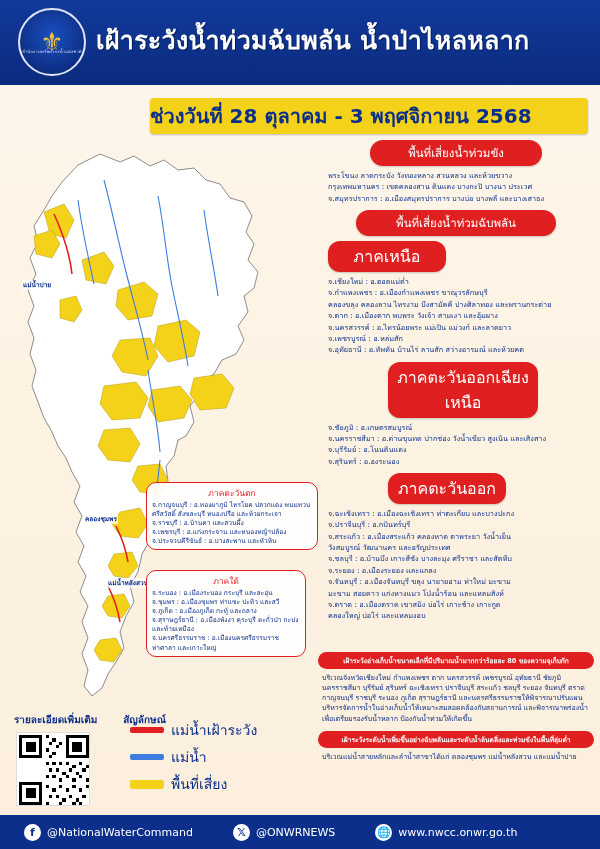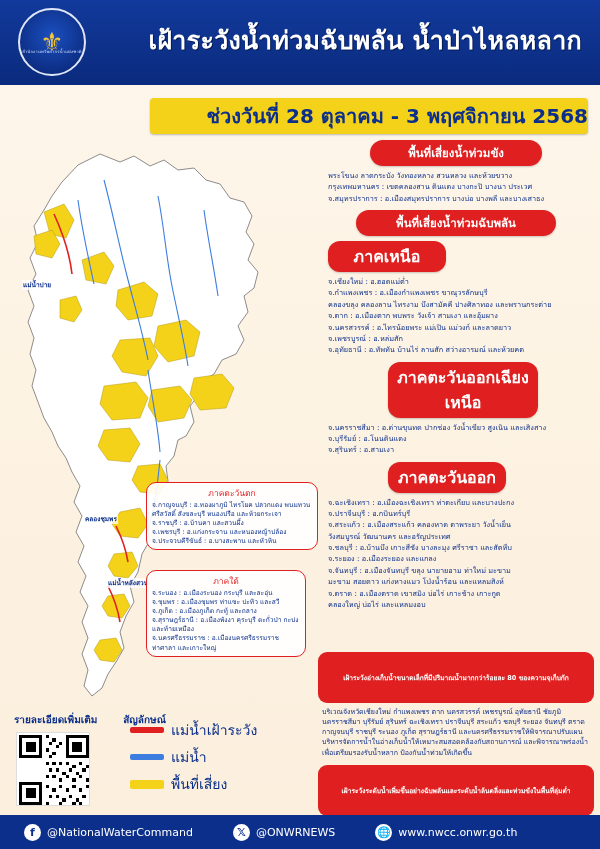--- a/index.html
+++ b/index.html
@@ -31,34 +31,34 @@
     display: flex; align-items: center; justify-content: center;
     overflow: hidden;
   }
   .logo-mark { font-size: 26px; color: #f2c43a; line-height: 1; }
   .logo-sub {
     position: absolute; left: 10px; top: 48px;
     width: 84px; text-align: center;
     font-size: 4.2px; color: #cfe0ff; letter-spacing: .2px;
   }
   .header-title {
-    position: absolute; left: 90px; top: 20px;
-    width: 492px; text-align: right;
+    position: absolute; left: 96px; top: 20px;
+    width: 492px; text-align: left;
     color: #ffffff; font-size: 25px; font-weight: bold;
     letter-spacing: .3px;
     text-shadow: 1px 1px 0 #051a52;
   }
 
   
   .date-banner {
     position: absolute; left: 150px; top: 98px;
     width: 438px; height: 36px;
     background: #f5d21a;
     border-radius: 4px;
-    display: flex; align-items: center; justify-content: flex-end;
+    display: flex; align-items: center; justify-content: flex-start;
     box-shadow: 0 1px 2px rgba(0,0,0,.25);
   }
   .date-banner span {
     color: #0b2f8a; font-size: 20px; font-weight: bold;
   }
 
   
   .map-wrap {
     position: absolute; left: 8px; top: 140px;
     width: 320px; height: 570px;
@@ -69,21 +69,21 @@
   .right-col {
     position: absolute; left: 318px; top: 140px;
     width: 276px;
   }
   .pill {
     background: #e02020;
     color: #fff;
     border-radius: 14px;
     text-align: center;
     font-size: 11.5px;
-    font-weight: bold;
+    font-weight: normal;
     padding: 4px 8px;
     margin: 0 auto 5px auto;
     width: 172px;
     box-shadow: 0 1px 2px rgba(0,0,0,.2);
   }
   .pill.wide { width: 200px; }
   .pill.small {
     width: 118px; font-size: 16px; padding: 3px 0;
     margin-left: 10px; margin-right: auto; border-radius: 12px;
   }
@@ -135,21 +135,21 @@
     position: absolute; left: 16px; top: 732px;
     width: 74px; height: 74px; background: #fff; padding: 2px;
     border: 1px solid #ddd;
   }
   .qr svg { display: block; }
 
   
   .note-wrap { position: absolute; left: 318px; top: 652px; width: 276px; }
   .note-head {
     background: #e02020; color: #fff; font-size: 6.6px; font-weight: bold;
-    text-align: center; border-radius: 9px; padding: 20px 6px; margin-bottom: 4px;
+    text-align: center; border-radius: 9px; padding: 3px 6px; margin-bottom: 4px;
   }
   .note-body { color: #0b2f8a; font-size: 7px; line-height: 1.45; padding: 0 4px; margin-bottom: 7px; }
 
   
   .footer {
     position: absolute; left: 0; bottom: 0; width: 600px; height: 34px;
     background: #0b2f8a;
     display: flex; align-items: center;
     color: #fff; font-size: 11px;
   }
@@ -276,23 +276,24 @@
       <p>จ.กำแพงเพชร : อ.เมืองกำแพงเพชร ขาณุวรลักษบุรี</p>
       <p>คลองขลุง คลองลาน ไทรงาม บึงสามัคคี ปางศิลาทอง และพรานกระต่าย</p>
       <p>จ.ตาก : อ.เมืองตาก พบพระ วังเจ้า สามเงา และอุ้มผาง</p>
       <p>จ.นครสวรรค์ : อ.ไทรน้อยพระ แม่เปิน แม่วงก์ และลาดยาว</p>
       <p>จ.เพชรบูรณ์ : อ.หล่มสัก</p>
       <p>จ.อุทัยธานี : อ.ทัพทัน บ้านไร่ ลานสัก สว่างอารมณ์ และห้วยคต</p>
     </div>
 
     <div class="pill small c" style="width:150px;">ภาคตะวันออกเฉียงเหนือ</div>
     <div class="body-txt">
+      <p>จ.ชัยภูมิ : อ.เกษตรสมบูรณ์</p>
       <p>จ.นครราชสีมา : อ.ด่านขุนทด ปากช่อง วังน้ำเขียว สูงเนิน และเสิงสาง</p>
       <p>จ.บุรีรัมย์ : อ.โนนดินแดง</p>
-      <p>จ.สุรินทร์ : อ.สามเงา</p>
+      <p>จ.สุรินทร์ : อ.องระนอง</p>
     </div>
 
     <div class="pill small c">ภาคตะวันออก</div>
     <div class="body-txt">
       <p>จ.ฉะเชิงเทรา : อ.เมืองฉะเชิงเทรา ท่าตะเกียบ และบางปะกง</p>
       <p>จ.ปราจีนบุรี : อ.กบินทร์บุรี</p>
       <p>จ.สระแก้ว : อ.เมืองสระแก้ว คลองหาด ตาพระยา วังน้ำเย็น</p>
       <p>วังสมบูรณ์ วัฒนานคร และอรัญประเทศ</p>
       <p>จ.ชลบุรี : อ.บ้านบึง เกาะสีชัง บางละมุง ศรีราชา และสัตหีบ</p>
       <p>จ.ระยอง : อ.เมืองระยอง และแกลง</p>

